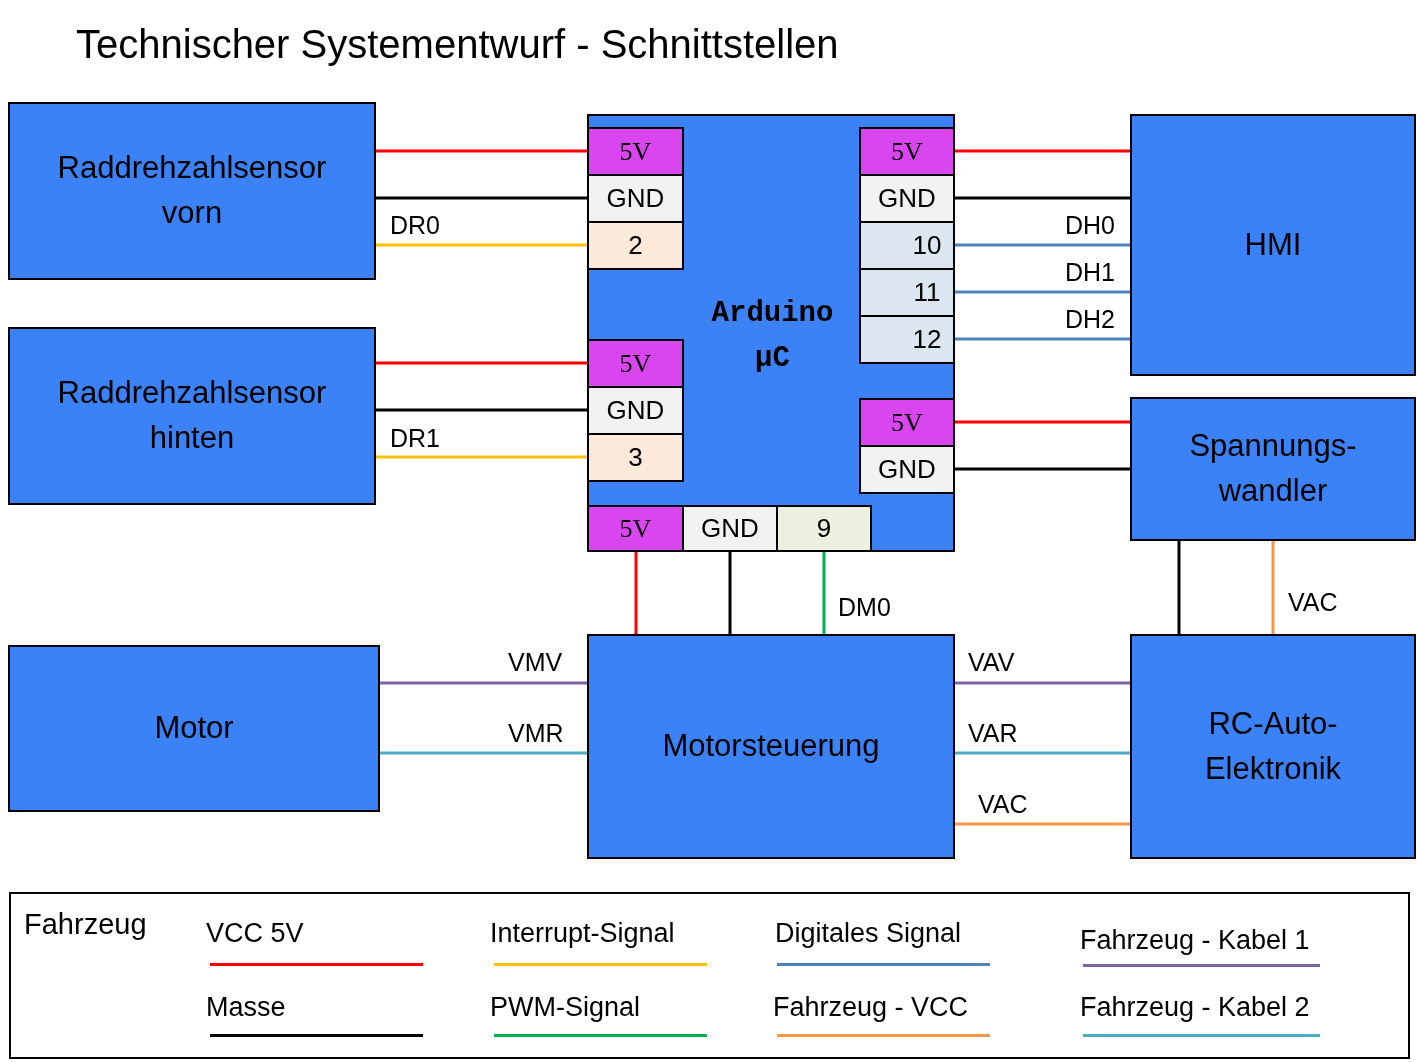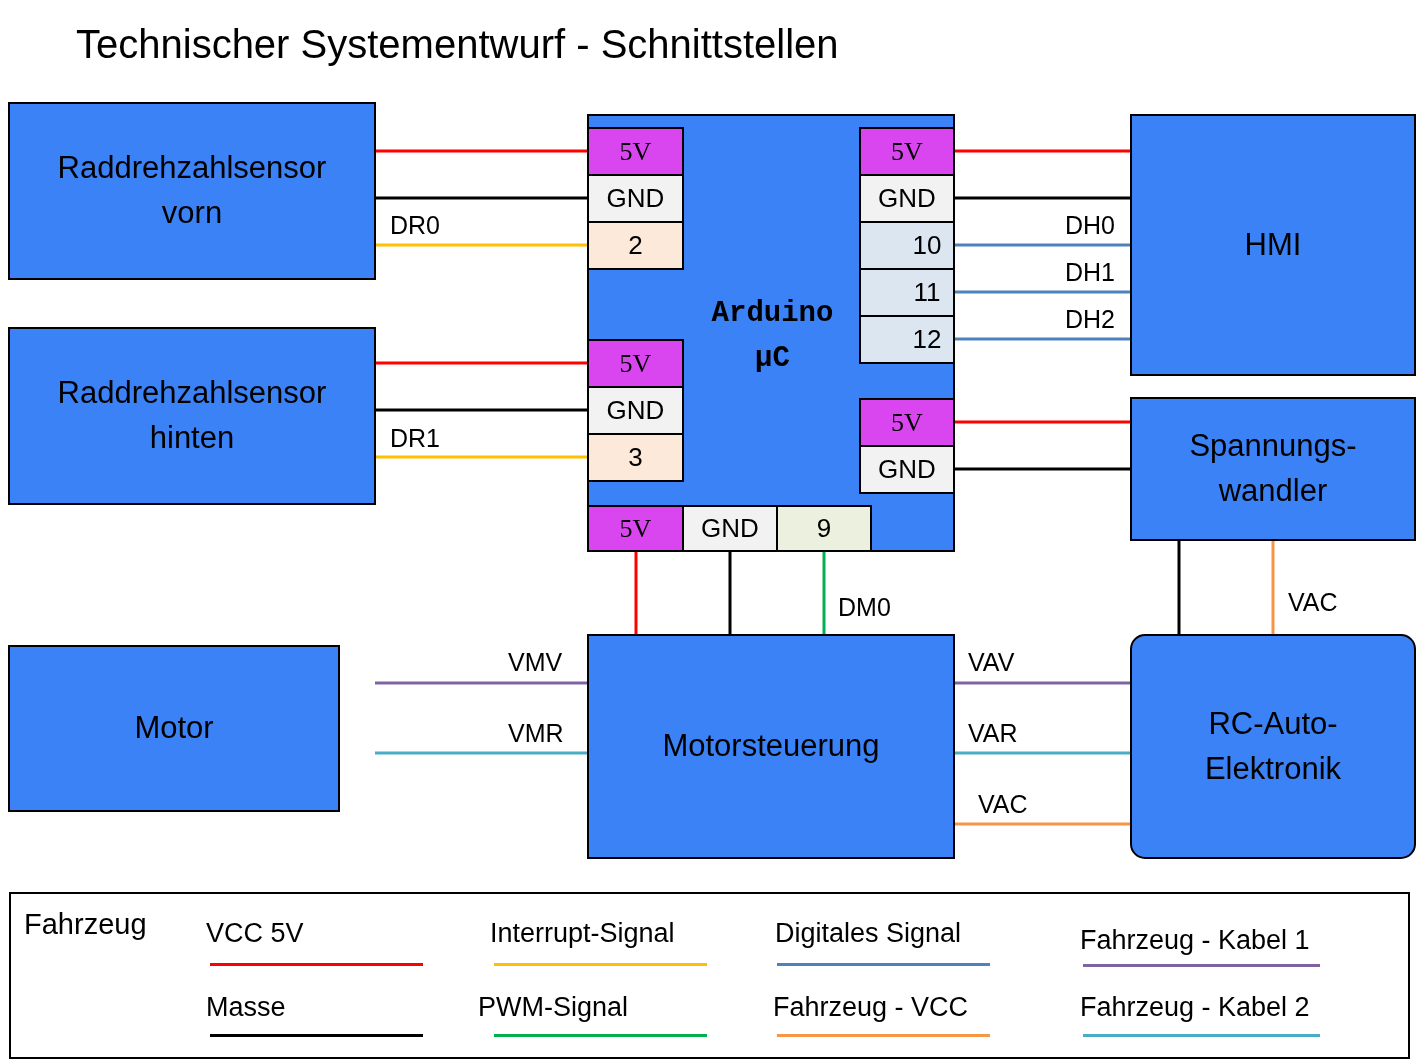--- a/index.html
+++ b/index.html
@@ -71,27 +71,27 @@
   <span>Arduino</span><br>
   <span>µC</span>
 </div>
 
 <div class="box" style="left:1130px;top:114px;width:286px;height:262px;">
   <span>HMI</span>
 </div>
 <div class="box" style="left:1130px;top:397px;width:286px;height:144px;">
   <div><span>Spannungs-</span><br><span>wandler</span></div>
 </div>
-<div class="box" style="left:8px;top:645px;width:332px;height:167px;">
+<div class="box" style="left:8px;top:645px;width:372px;height:167px;">
   <span>Motor</span>
 </div>
 <div class="box" style="left:587px;top:634px;width:368px;height:225px;">
   <span>Motorsteuerung</span>
 </div>
-<div class="box" style="left:1130px;top:634px;width:286px;height:225px;border-radius:15px;">
+<div class="box" style="left:1130px;top:634px;width:286px;height:225px;">
   <div><span>RC-Auto-</span><br><span>Elektronik</span></div>
 </div>
 
 <div class="pin p5v" style="left:587px;top:127px;width:97px;height:49px;">5V</div>
 <div class="pin pgnd" style="left:587px;top:174px;width:97px;height:49px;">GND</div>
 <div class="pin pint" style="left:587px;top:221px;width:97px;height:49px;">2</div>
 
 <div class="pin p5v" style="left:587px;top:339px;width:97px;height:49px;">5V</div>
 <div class="pin pgnd" style="left:587px;top:386px;width:97px;height:49px;">GND</div>
 <div class="pin pint" style="left:587px;top:433px;width:97px;height:49px;">3</div>
@@ -129,18 +129,18 @@
 <div class="leg-line" style="left:210px;top:963px;width:213px;background:#ff0000;"></div>
 <div class="leg-item" style="left:490px;top:918px;">Interrupt-Signal</div>
 <div class="leg-line" style="left:494px;top:963px;width:213px;background:#ffc000;"></div>
 <div class="leg-item" style="left:775px;top:918px;">Digitales Signal</div>
 <div class="leg-line" style="left:777px;top:963px;width:213px;background:#4f81bd;"></div>
 <div class="leg-item" style="left:1080px;top:925px;">Fahrzeug - Kabel 1</div>
 <div class="leg-line" style="left:1083px;top:964px;width:237px;background:#8064a2;"></div>
 
 <div class="leg-item" style="left:206px;top:992px;">Masse</div>
 <div class="leg-line" style="left:210px;top:1034px;width:213px;background:#000;"></div>
-<div class="leg-item" style="left:478px;top:992px;">PWM-Signal</div>
+<div class="leg-item" style="left:490px;top:992px;">PWM-Signal</div>
 <div class="leg-line" style="left:494px;top:1034px;width:213px;background:#00b050;"></div>
 <div class="leg-item" style="left:773px;top:992px;">Fahrzeug - VCC</div>
 <div class="leg-line" style="left:777px;top:1034px;width:213px;background:#f79646;"></div>
 <div class="leg-item" style="left:1080px;top:992px;">Fahrzeug - Kabel 2</div>
 <div class="leg-line" style="left:1083px;top:1034px;width:237px;background:#4bacc6;"></div>
 
 </body></html>

